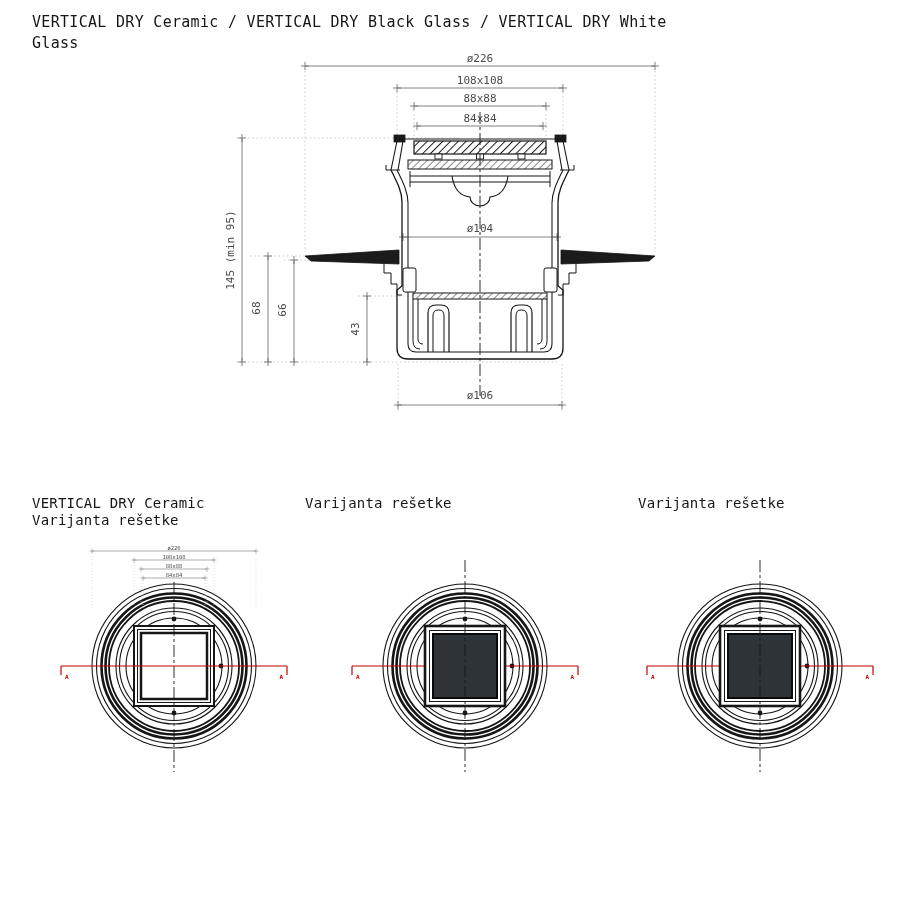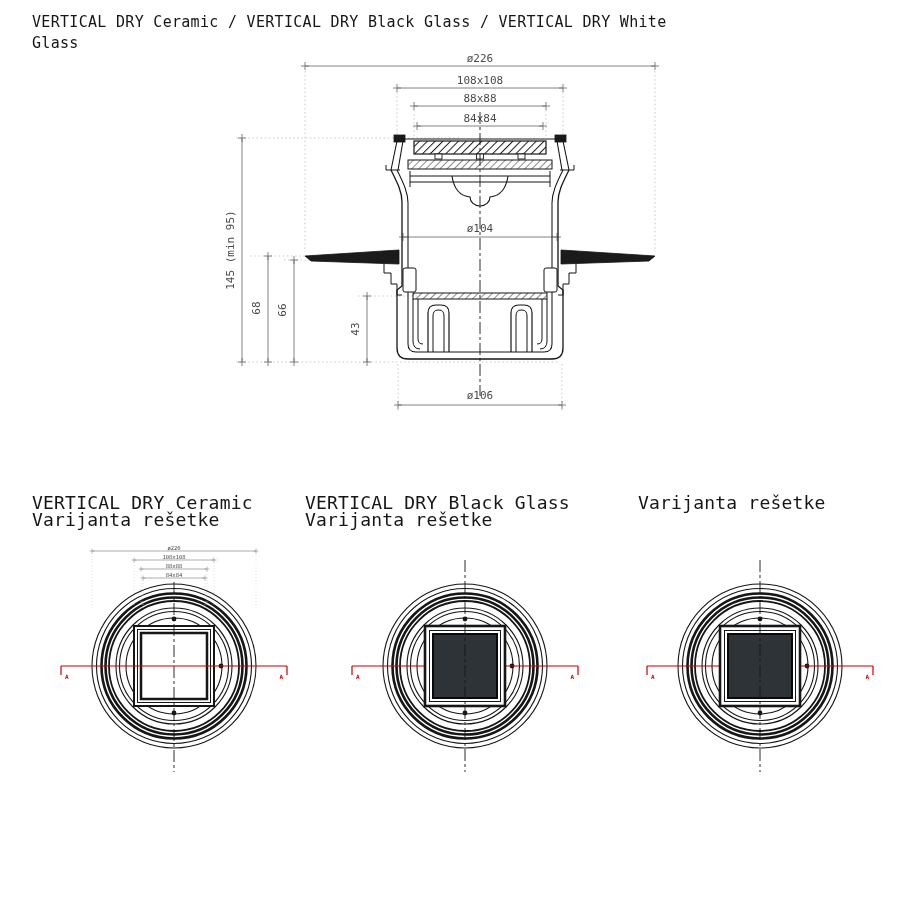--- a/index.html
+++ b/index.html
@@ -1,39 +1,38 @@
 <!DOCTYPE html>
 <html><head>
 <meta charset="utf-8">
 <style>
   html,body{margin:0;padding:0;background:#ffffff;}
   #page{position:relative;width:900px;height:860px;background:#ffffff;overflow:hidden;
         font-family:"DejaVu Sans Mono", monospace;}
   #title{position:absolute;left:32px;top:12px;width:690px;font-size:15px;line-height:21px;
          letter-spacing:.3px;color:#161616;white-space:normal;}
-  .tv-label{position:absolute;top:495px;font-size:18px;line-height:16.5px;
+  .tv-label{position:absolute;top:495px;font-size:14px;line-height:16.5px;
             letter-spacing:.2px;color:#161616;}
   #tv-label-0{left:32px;} #tv-label-1{left:305px;} #tv-label-2{left:638px;}
   svg{position:absolute;left:0;top:0;}
   text{font-family:"DejaVu Sans Mono", monospace;}
   .dimtxt{font-size:11px;fill:#4a4a4a;}
 </style>
 </head>
 <body>
 
 <div id="page">
 
   <div id="title">VERTICAL DRY Ceramic / VERTICAL DRY Black Glass / VERTICAL DRY White Glass</div>
 
   <div id="tv-label-0" class="tv-label">
     <div>VERTICAL DRY Ceramic</div>
     <div>Varijanta rešetke</div>
   </div>
   <div id="tv-label-1" class="tv-label">
-    <div>VERTICAL DRY Black Glass</div>
     <div>Varijanta rešetke</div>
   </div>
   <div id="tv-label-2" class="tv-label">
     <div>Varijanta rešetke</div>
   </div>
 
   <svg id="drawing" width="900" height="900" viewBox="0 0 900 900">
     <defs>
       <pattern id="hatchA" patternUnits="userSpaceOnUse" width="5.5" height="5.5" patternTransform="rotate(45)">
         <line x1="0" y1="0" x2="0" y2="5.5" stroke="#1b1b1b" stroke-width="2"></line>

